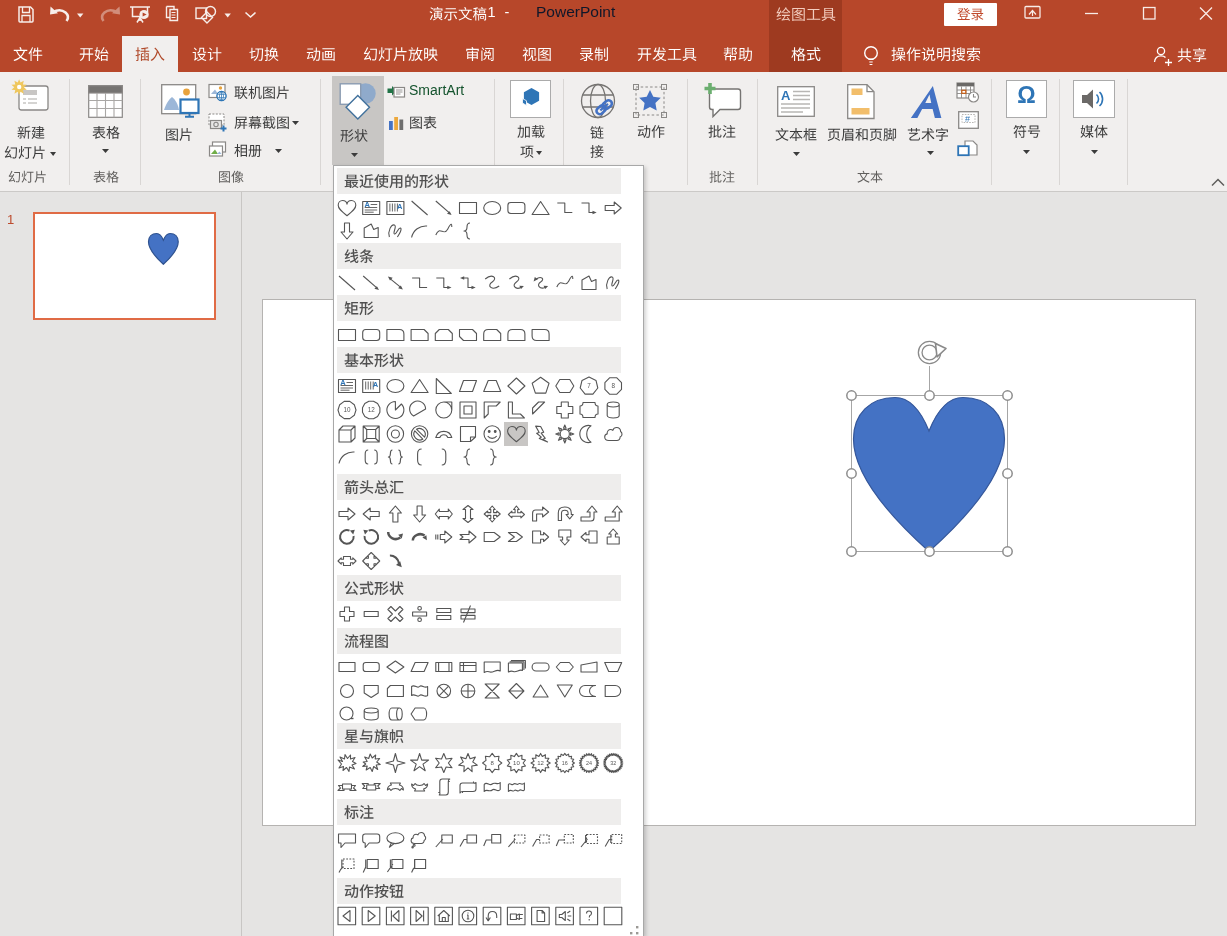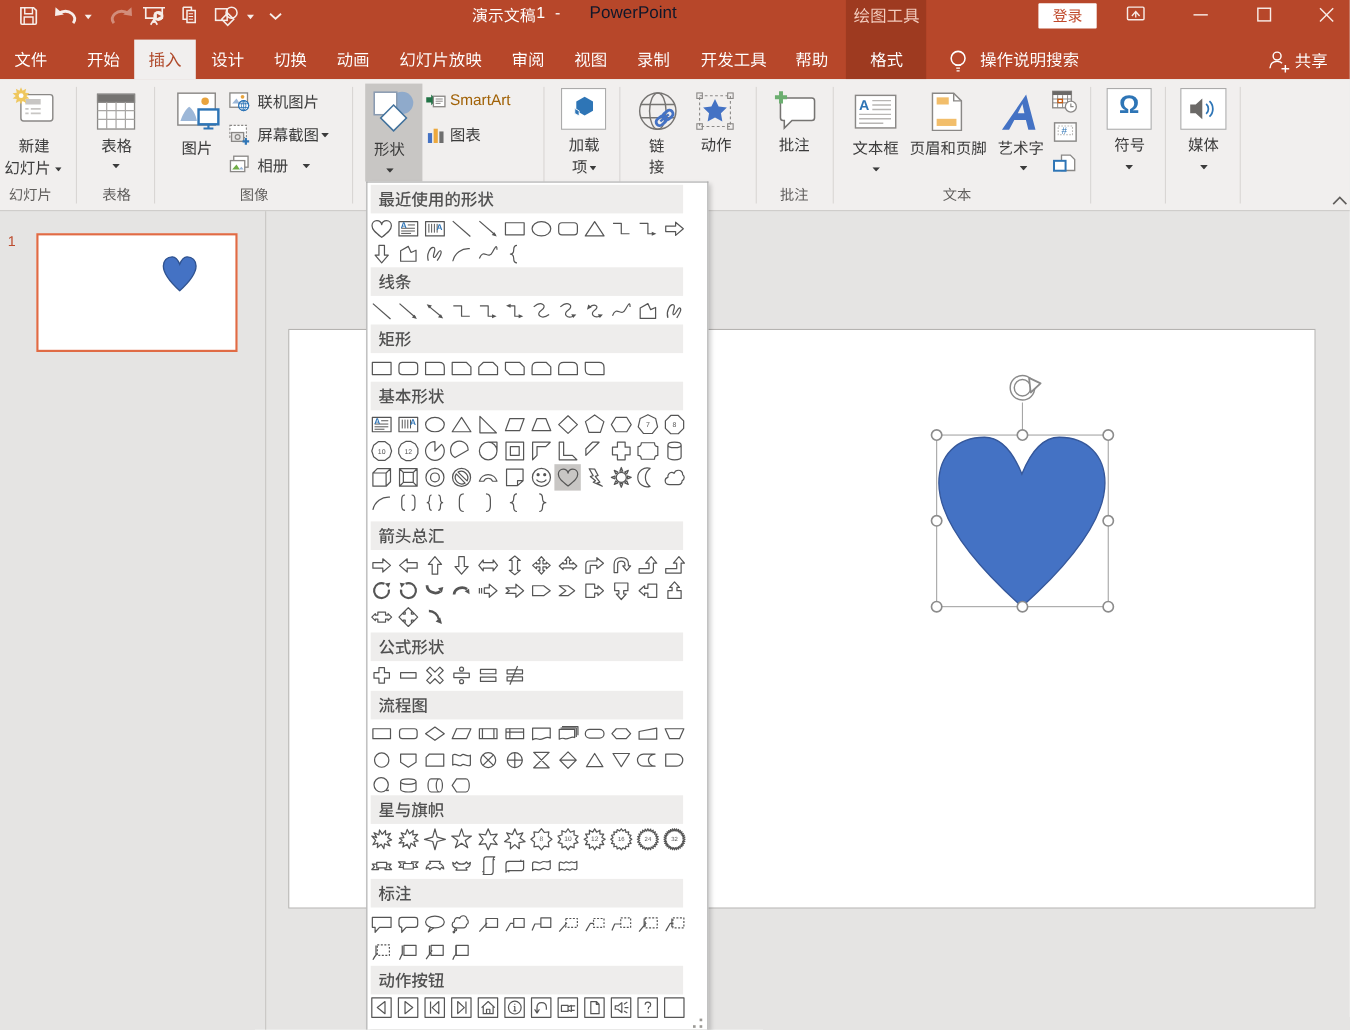--- a/index.html
+++ b/index.html
@@ -298,21 +298,21 @@
       </g>
     </svg>
     <svg style="position:absolute;left:350.5px;top:152.5px" width="7" height="4">
       <path d="M0,0 L7,0 L3.5,4 Z" fill="#3B3B3B"></path>
     </svg>
     <svg class="icon" style="left:387px;top:84px" width="18" height="18">
       <path d="M0.5,4.5 h4.5 v-2.5 l5,4.8 -5,4.8 v-2.5 h-4.5 Z" fill="#217346"></path>
       <rect x="7" y="3.5" width="10.5" height="9.5" fill="#fff" stroke="#8A8886" stroke-width="1.2"></rect>
       <path d="M9,6 h6.5 M9,8 h6.5 M9,10 h4.5" stroke="#8A8886" stroke-width="0.9"></path>
     </svg>
-    <div style="position:absolute;left:409.0px;top:82.4px;font:normal 14.0px 'Liberation Sans', sans-serif;color:#a16207;white-space:nowrap">SmartArt</div>
+    <div style="position:absolute;left:409.0px;top:82.4px;font:normal 14.0px 'Liberation Sans', sans-serif;color:#14532d;white-space:nowrap">SmartArt</div>
     <svg class="icon" style="left:388px;top:114px" width="17" height="17">
       <rect x="1" y="7" width="3.8" height="9" fill="#4472C4"></rect>
       <rect x="6.2" y="3" width="3.8" height="13" fill="#ECA83D"></rect>
       <rect x="11.4" y="5.5" width="3.8" height="10.5" fill="#6E6E6E"></rect>
     </svg>
     <svg style="position:absolute;left:409.0px;top:112.8px;overflow:visible" width="28.0" height="18.9">
       <g fill="#3B3B3B" transform="translate(0,14.77) scale(0.01400,-0.01400)">
         <use href="#g7" x="0"></use>
         <use href="#g45" x="1000"></use>
       </g>

